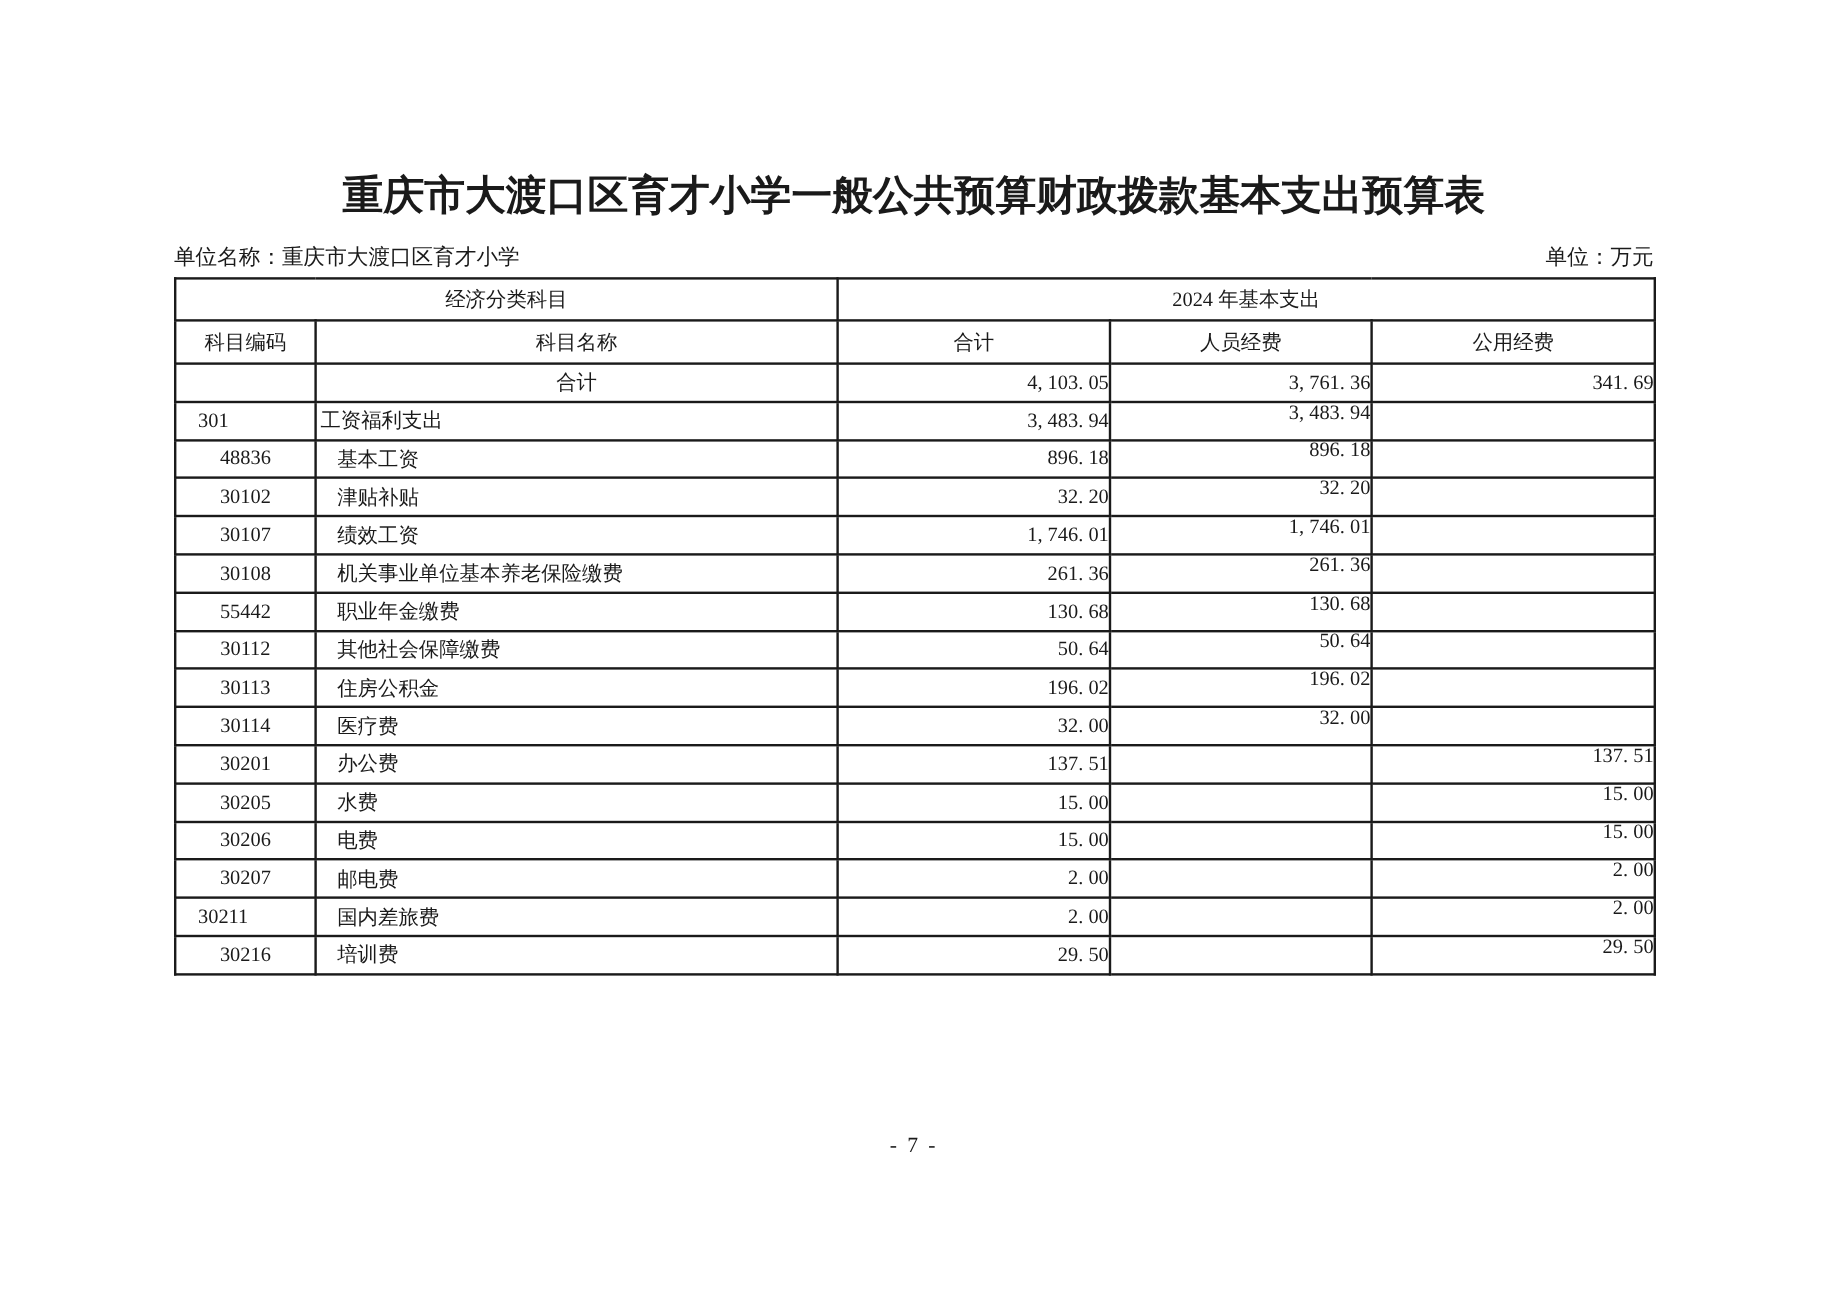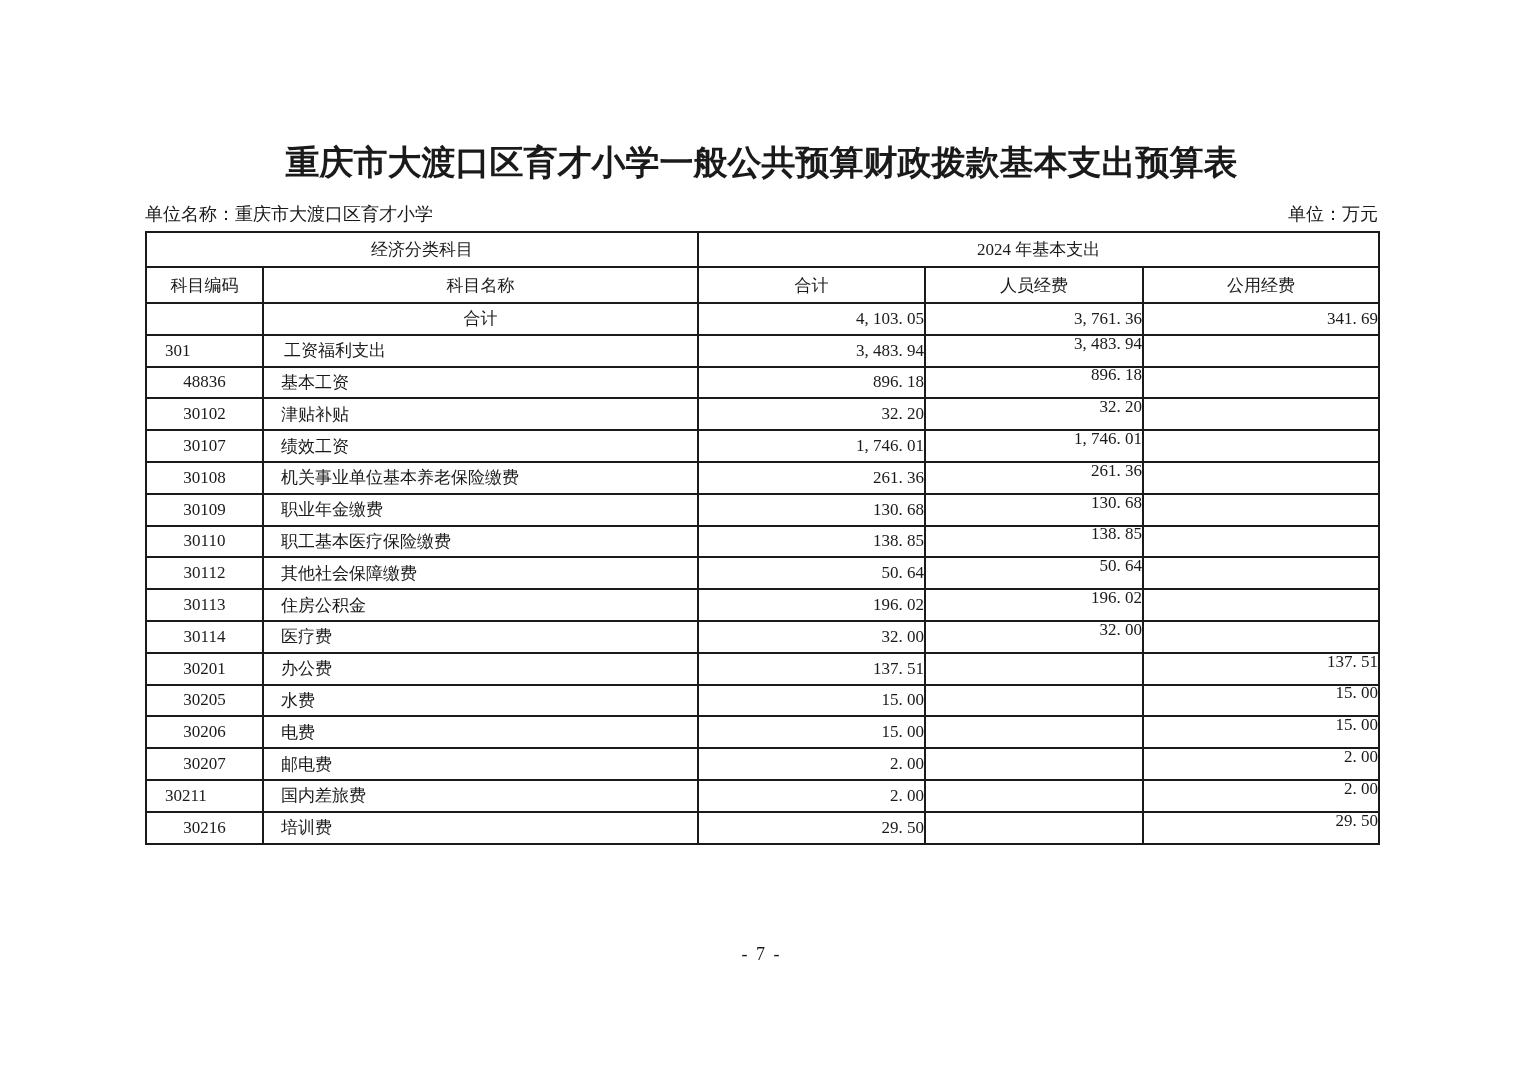--- a/index.html
+++ b/index.html
@@ -58,21 +58,21 @@
     white-space: nowrap;
     vertical-align: middle;
   }
   thead tr.hr1 th { height: 33px; text-align: center; }
   thead tr.hr2 th { height: 34px; text-align: center; }
   tbody td { height: 29.8px; }
   td.num { text-align: right; padding-right: 5px; }
   td.code.al { text-align: left; padding-left: 18px; }
   td.code.ac { text-align: center; }
   td.name.center { text-align: center; }
-  td.name.flush { text-align: left; padding-left: 20px; }
+  td.name.flush { text-align: left; padding-left: 3px; }
   td.name.indent { text-align: left; padding-left: 17px; }
   td .cv { display: inline-block; }
   td.raised .cv { position: relative; top: -7px; }
   .footer {
     position: absolute;
     top: 944px;
     left: 145px;
     width: 1233px;
     text-align: center;
     font-size: 18px;
@@ -149,31 +149,24 @@
           <td class="num raised"><span class="cv"></span></td>
         </tr>
         <tr>
           <td class="code ac"><span class="cv">30108</span></td>
           <td class="name indent"><span class="cv">机关事业单位基本养老保险缴费</span></td>
           <td class="num"><span class="cv">261. 36</span></td>
           <td class="num raised"><span class="cv">261. 36</span></td>
           <td class="num raised"><span class="cv"></span></td>
         </tr>
         <tr>
-          <td class="code ac"><span class="cv">30109</span></td>
+          <td class="code ac"><span class="cv">55442</span></td>
           <td class="name indent"><span class="cv">职业年金缴费</span></td>
           <td class="num"><span class="cv">130. 68</span></td>
           <td class="num raised"><span class="cv">130. 68</span></td>
-          <td class="num raised"><span class="cv"></span></td>
-        </tr>
-        <tr>
-          <td class="code ac"><span class="cv">30110</span></td>
-          <td class="name indent"><span class="cv">职工基本医疗保险缴费</span></td>
-          <td class="num"><span class="cv">138. 85</span></td>
-          <td class="num raised"><span class="cv">138. 85</span></td>
           <td class="num raised"><span class="cv"></span></td>
         </tr>
         <tr>
           <td class="code ac"><span class="cv">30112</span></td>
           <td class="name indent"><span class="cv">其他社会保障缴费</span></td>
           <td class="num"><span class="cv">50. 64</span></td>
           <td class="num raised"><span class="cv">50. 64</span></td>
           <td class="num raised"><span class="cv"></span></td>
         </tr>
         <tr>

